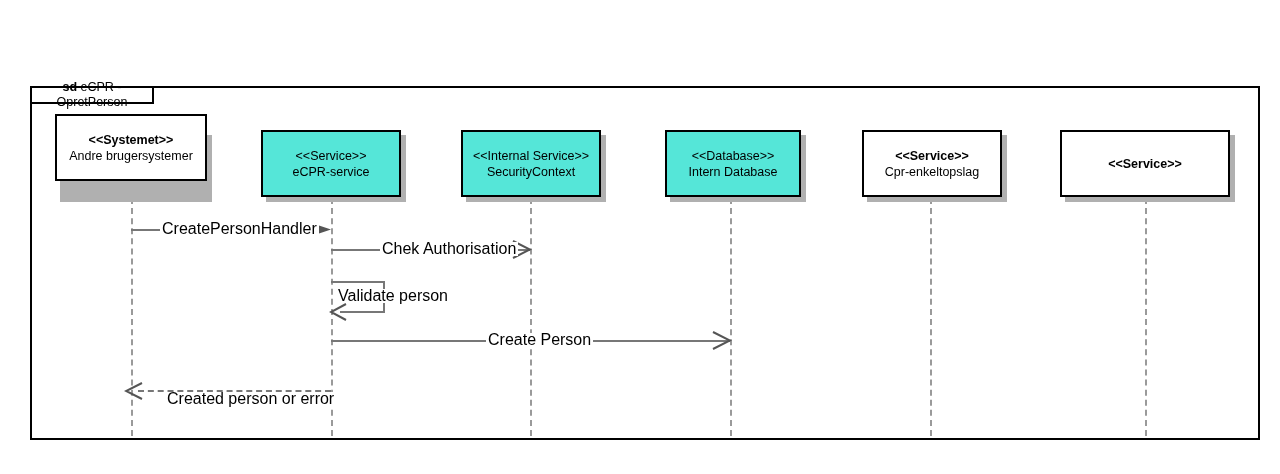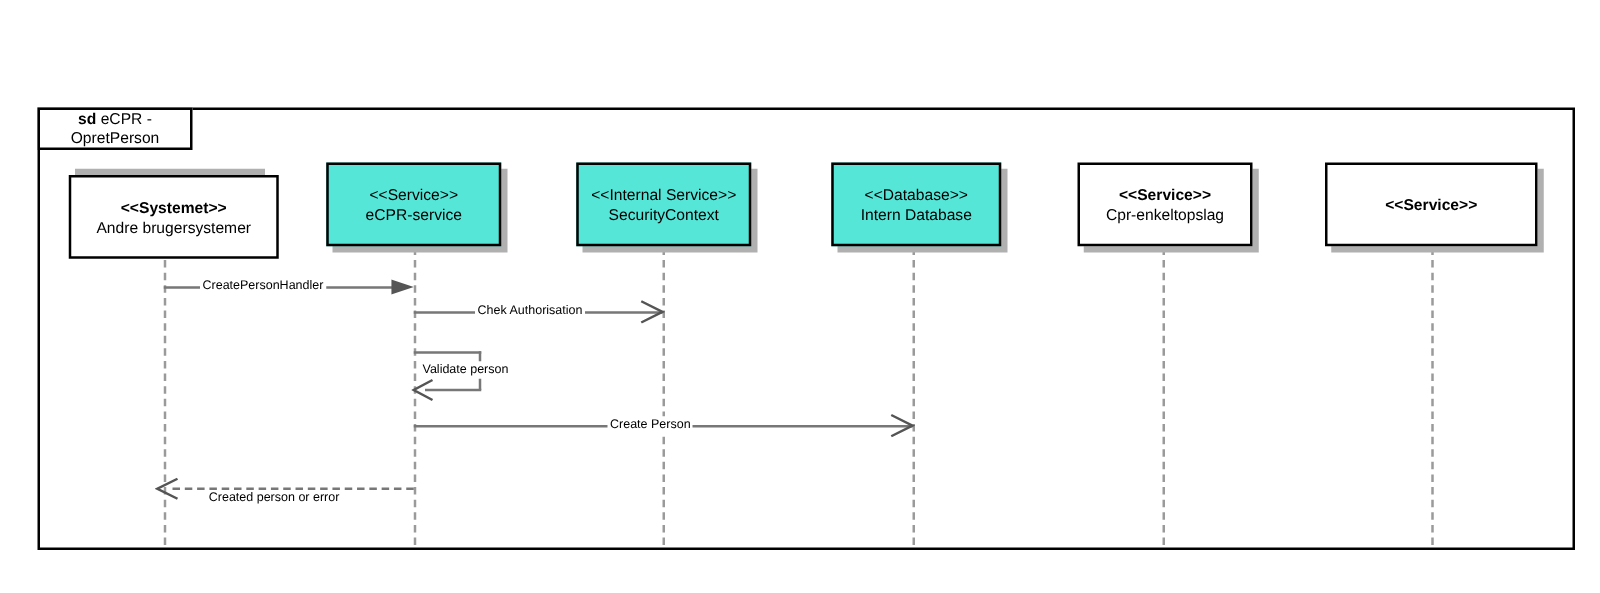--- a/index.html
+++ b/index.html
@@ -28,21 +28,21 @@
     height: 354px;
     border: 2px solid #000000;
     box-sizing: border-box;
     background: transparent;
   }
   .frame-label {
     position: absolute;
     left: 30px;
     top: 86px;
     width: 124px;
-    height: 34px;
+    height: 18px;
     border: 2px solid #000000;
     box-sizing: border-box;
     background: #ffffff;
     display: flex;
     align-items: center;
     justify-content: center;
     text-align: center;
     line-height: 15px;
     font-size: 12.5px;
     color: #000000;
@@ -90,21 +90,21 @@
     position: absolute;
     height: 0;
     border-top: 2px solid #777777;
     z-index: 4;
   }
   .msg-line.dashed { border-top: 2px dashed #777777; }
 
   .msg-label {
     position: absolute;
     background: #ffffff;
-    font-size: 10px;
+    font-size: 16px;
     line-height: 14px;
     color: #000000;
     white-space: nowrap;
     padding: 0 2px;
     z-index: 6;
     text-align: right;
   }
 
   
   .arrow {
@@ -146,21 +146,21 @@
   <div class="head-shadow" style="left:867px; top:135px; width:140px; height:67px;"></div>
   <div class="head-shadow" style="left:1065px;top:135px; width:170px; height:67px;"></div>
 
   <div class="lifeline" style="left:131px; top:198px; height:238px;"></div>
   <div class="lifeline" style="left:331px; top:198px; height:238px;"></div>
   <div class="lifeline" style="left:530px; top:198px; height:238px;"></div>
   <div class="lifeline" style="left:730px; top:198px; height:238px;"></div>
   <div class="lifeline" style="left:930px; top:198px; height:238px;"></div>
   <div class="lifeline" style="left:1145px; top:198px; height:238px;"></div>
 
-  <div class="lifeline-head" style="left:55px; top:140px; width:168px; height:67px;">
+  <div class="lifeline-head" style="left:55px; top:114px; width:152px; height:67px;">
     <span class="stereo">&lt;&lt;Systemet&gt;&gt;</span>
     <span class="nm">Andre brugersystemer</span>
   </div>
 
   <div class="lifeline-head teal" style="left:261px; top:130px; width:140px; height:67px;">
     <span class="stereo">&lt;&lt;Service&gt;&gt;</span>
     <span class="nm">eCPR-service</span>
   </div>
 
   <div class="lifeline-head teal" style="left:665px; top:130px; width:136px; height:67px;">

